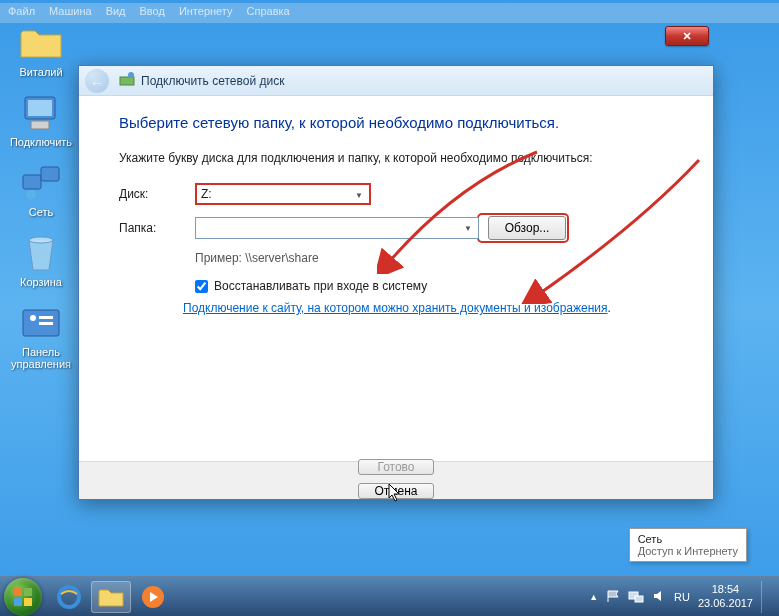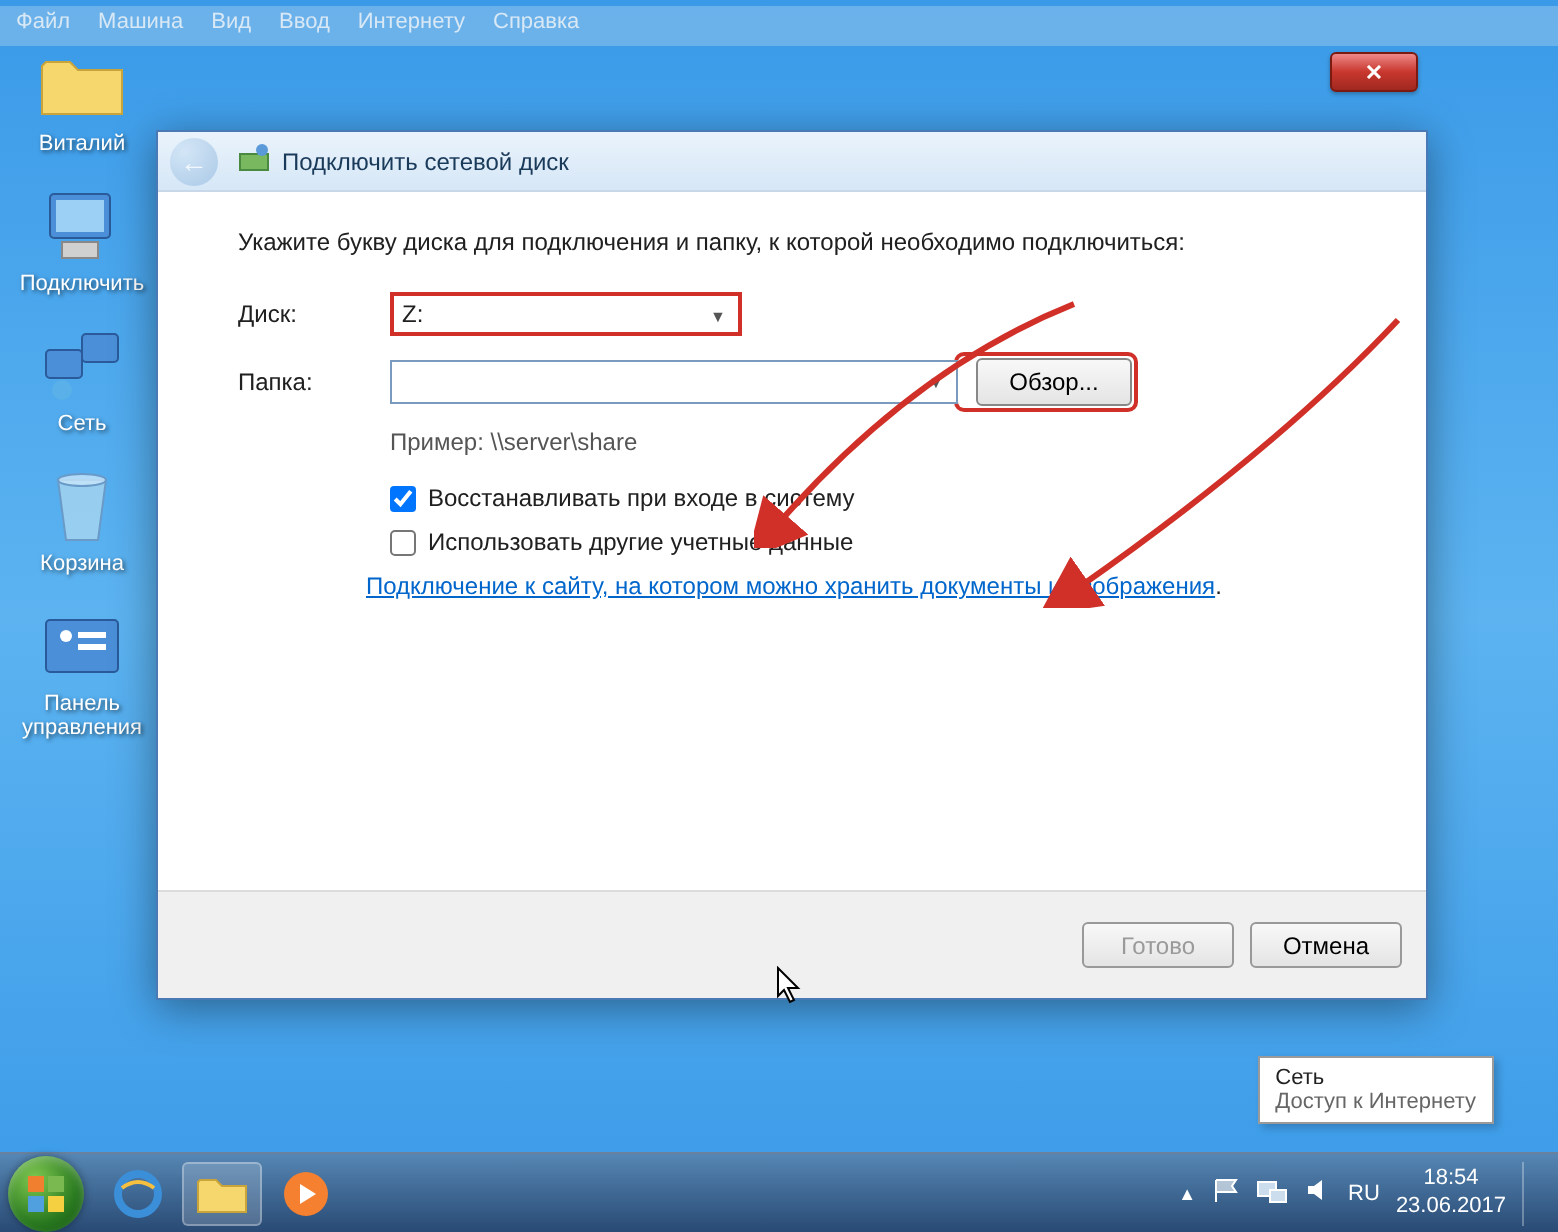--- a/index.html
+++ b/index.html
@@ -117,25 +117,25 @@
     cursor: pointer;
   }
   .hl-red { box-shadow: 0 0 0 2px #d03028; border-radius: 3px; padding: 1px; }
   .hl-red-combo { border: 2px solid #d03028 !important; }
   .example { margin-left: 76px; font-size: 12px; color: #555; margin-bottom: 14px; }
   .check-row { margin-left: 76px; display: flex; align-items: center; font-size: 12px; margin-bottom: 8px; }
   .check-row input { margin-right: 6px; }
   .link-row { margin-left: 64px; font-size: 12px; }
   .link-row a { color: #0066cc; text-decoration: underline; cursor: pointer; }
   .dialog-footer {
-    height: 54px;
+    height: 38px;
     background: #f0f0f0;
     border-top: 1px solid #dcdcdc;
     display: flex; justify-content: flex-end; align-items: center;
-    padding: 0 12px; gap: 8px;
+    padding: 0 12px; gap: 8px; flex-direction: column;
   }
   .dlg-button {
     min-width: 76px; height: 23px;
     background: linear-gradient(to bottom, #f8f8f8, #e4e4e4);
     border: 1px solid #999;
     border-radius: 3px;
     font-size: 12px;
     display: flex; align-items: center; justify-content: center;
     cursor: pointer;
   }
@@ -261,20 +261,21 @@
     </div>
     <span class="dlg-icon">
       <svg width="18" height="16">
           <rect x="1" y="6" width="14" height="8" fill="#7ab860" stroke="#4a8a40"></rect>
           <circle cx="12" cy="4" r="3" fill="#5a9ad8"></circle>
         </svg>
     </span>
     <span class="dlg-title">Подключить сетевой диск</span>
   </div>
   <div class="dialog-body">
+    <h2 class="dlg-heading">Выберите сетевую папку, к которой необходимо подключиться.</h2>
     <p class="dlg-instruction">Укажите букву диска для подключения и папку, к которой необходимо подключиться:</p>
 
     <div class="form-row">
       <div class="lbl">Диск:</div>
       <div class="combo drive hl-red-combo">
         <span>Z:</span>
         <span class="arrow">▼</span>
       </div>
     </div>
 
@@ -287,24 +288,20 @@
       <span class="hl-red">
         <button class="browse-btn">Обзор...</button>
       </span>
     </div>
 
     <div class="example">Пример: \\server\share</div>
 
     <div class="check-row">
       <input type="checkbox" checked="" style="">
       <span>Восстанавливать при входе в систему</span>
-    </div>
-    <div class="check-row">
-      <input type="checkbox" style="">
-      <span>Использовать другие учетные данные</span>
     </div>
     <div class="link-row">
       <a>Подключение к сайту, на котором можно хранить документы и изображения</a><span>.</span>
     </div>
 
     <svg class="arrow-annot" style="left:298px; top:48px;" width="180" height="130">
       <defs>
           <marker id="ah1" markerWidth="10" markerHeight="10" refX="2" refY="5" orient="auto">
             <path d="M0 0 L10 5 L0 10 Z" fill="#d03028"></path>
           </marker>

